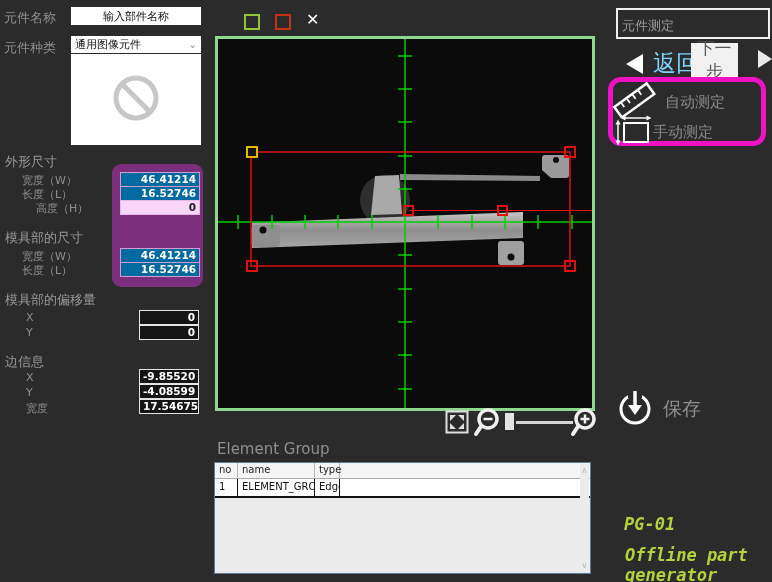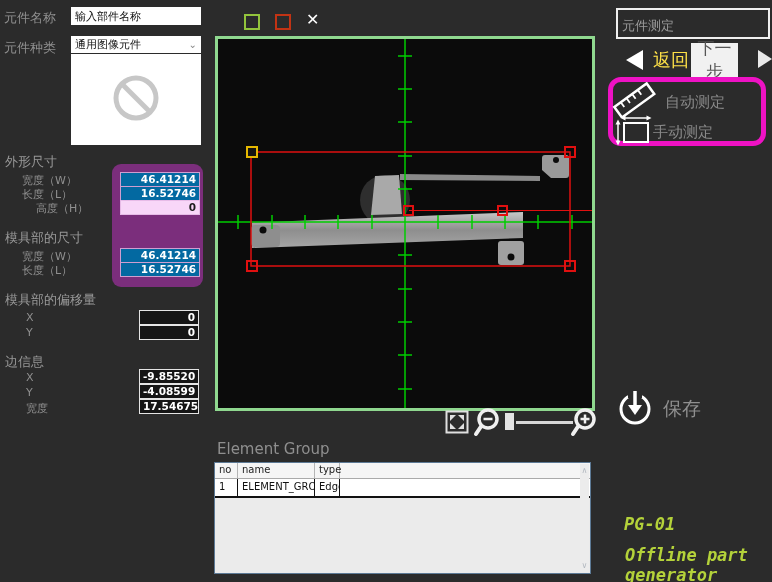--- a/index.html
+++ b/index.html
@@ -3,21 +3,21 @@
 <meta charset="utf-8">
 <style>
   html,body{margin:0;padding:0;background:#2b2b2b;}
   .stage{position:relative;width:772px;height:582px;background:#2b2b2b;overflow:hidden;
          font-family:"DejaVu Sans","Liberation Sans",sans-serif;}
   .abs{position:absolute;}
   .lbl{position:absolute;color:#8f8f8f;font-size:13px;white-space:nowrap;}
   .sectitle{position:absolute;color:#989898;font-size:13px;white-space:nowrap;}
   .sublbl{position:absolute;color:#8f8f8f;font-size:11px;white-space:nowrap;}
   .txt{position:absolute;background:#fff;border:0;font-size:11px;color:#111;padding:0 4px;
-       box-sizing:border-box;font-family:Liberation Mono, monospace;outline:none;}
+       box-sizing:border-box;font-family:Liberation Mono, monospace;outline:none;text-align:center;}
   .dropdown{position:absolute;background:#fff;color:#111;font-size:11px;display:flex;
        align-items:center;justify-content:space-between;padding:0 4px;box-sizing:border-box;cursor:pointer;}
   .chev{color:#888;font-size:10px;line-height:1;}
   .preview{position:absolute;background:#fff;display:flex;align-items:center;justify-content:center;}
   .ppanel{position:absolute;left:112px;top:164px;width:91px;height:123px;background:#7b2e7c;border-radius:9px;}
   .field{position:absolute;left:120px;width:72px;background:#0369a1;border:1px solid #cf9ed0;color:#fff;
        font-size:10.5px;font-weight:bold;text-align:right;padding:0 3px;height:13px;line-height:13px;}
   .field.plain{left:139px;width:52px;border-color:#e4e4e4;background:#151515;}
   .field.hl{background:#f8d6f8;color:#1c1c1c;border-color:#e7bbe7;}
   .tool-sq{position:absolute;width:12px;height:12px;border:2px solid;background:transparent;cursor:pointer;}
@@ -216,21 +216,21 @@
       <span>∨</span>
     </div>
   </div>
 
   <div class="measure-box">
     <span>元件测定</span>
   </div>
 
   <div class="menu-btn" style="left:626px;top:48px;gap:10px">
     <span class="tri-left"></span>
-    <span style="color:#fde047;font-size:18px">返回</span>
+    <span style="color:#7dd3fc;font-size:23px">返回</span>
   </div>
   <button class="next-btn">
     <span>下一步</span>
   </button>
   <span class="tri-right"></span>
 
   <div class="magenta"></div>
 
   <div class="menu-btn" style="left:612px;top:82px;gap:9px">
     <span>

